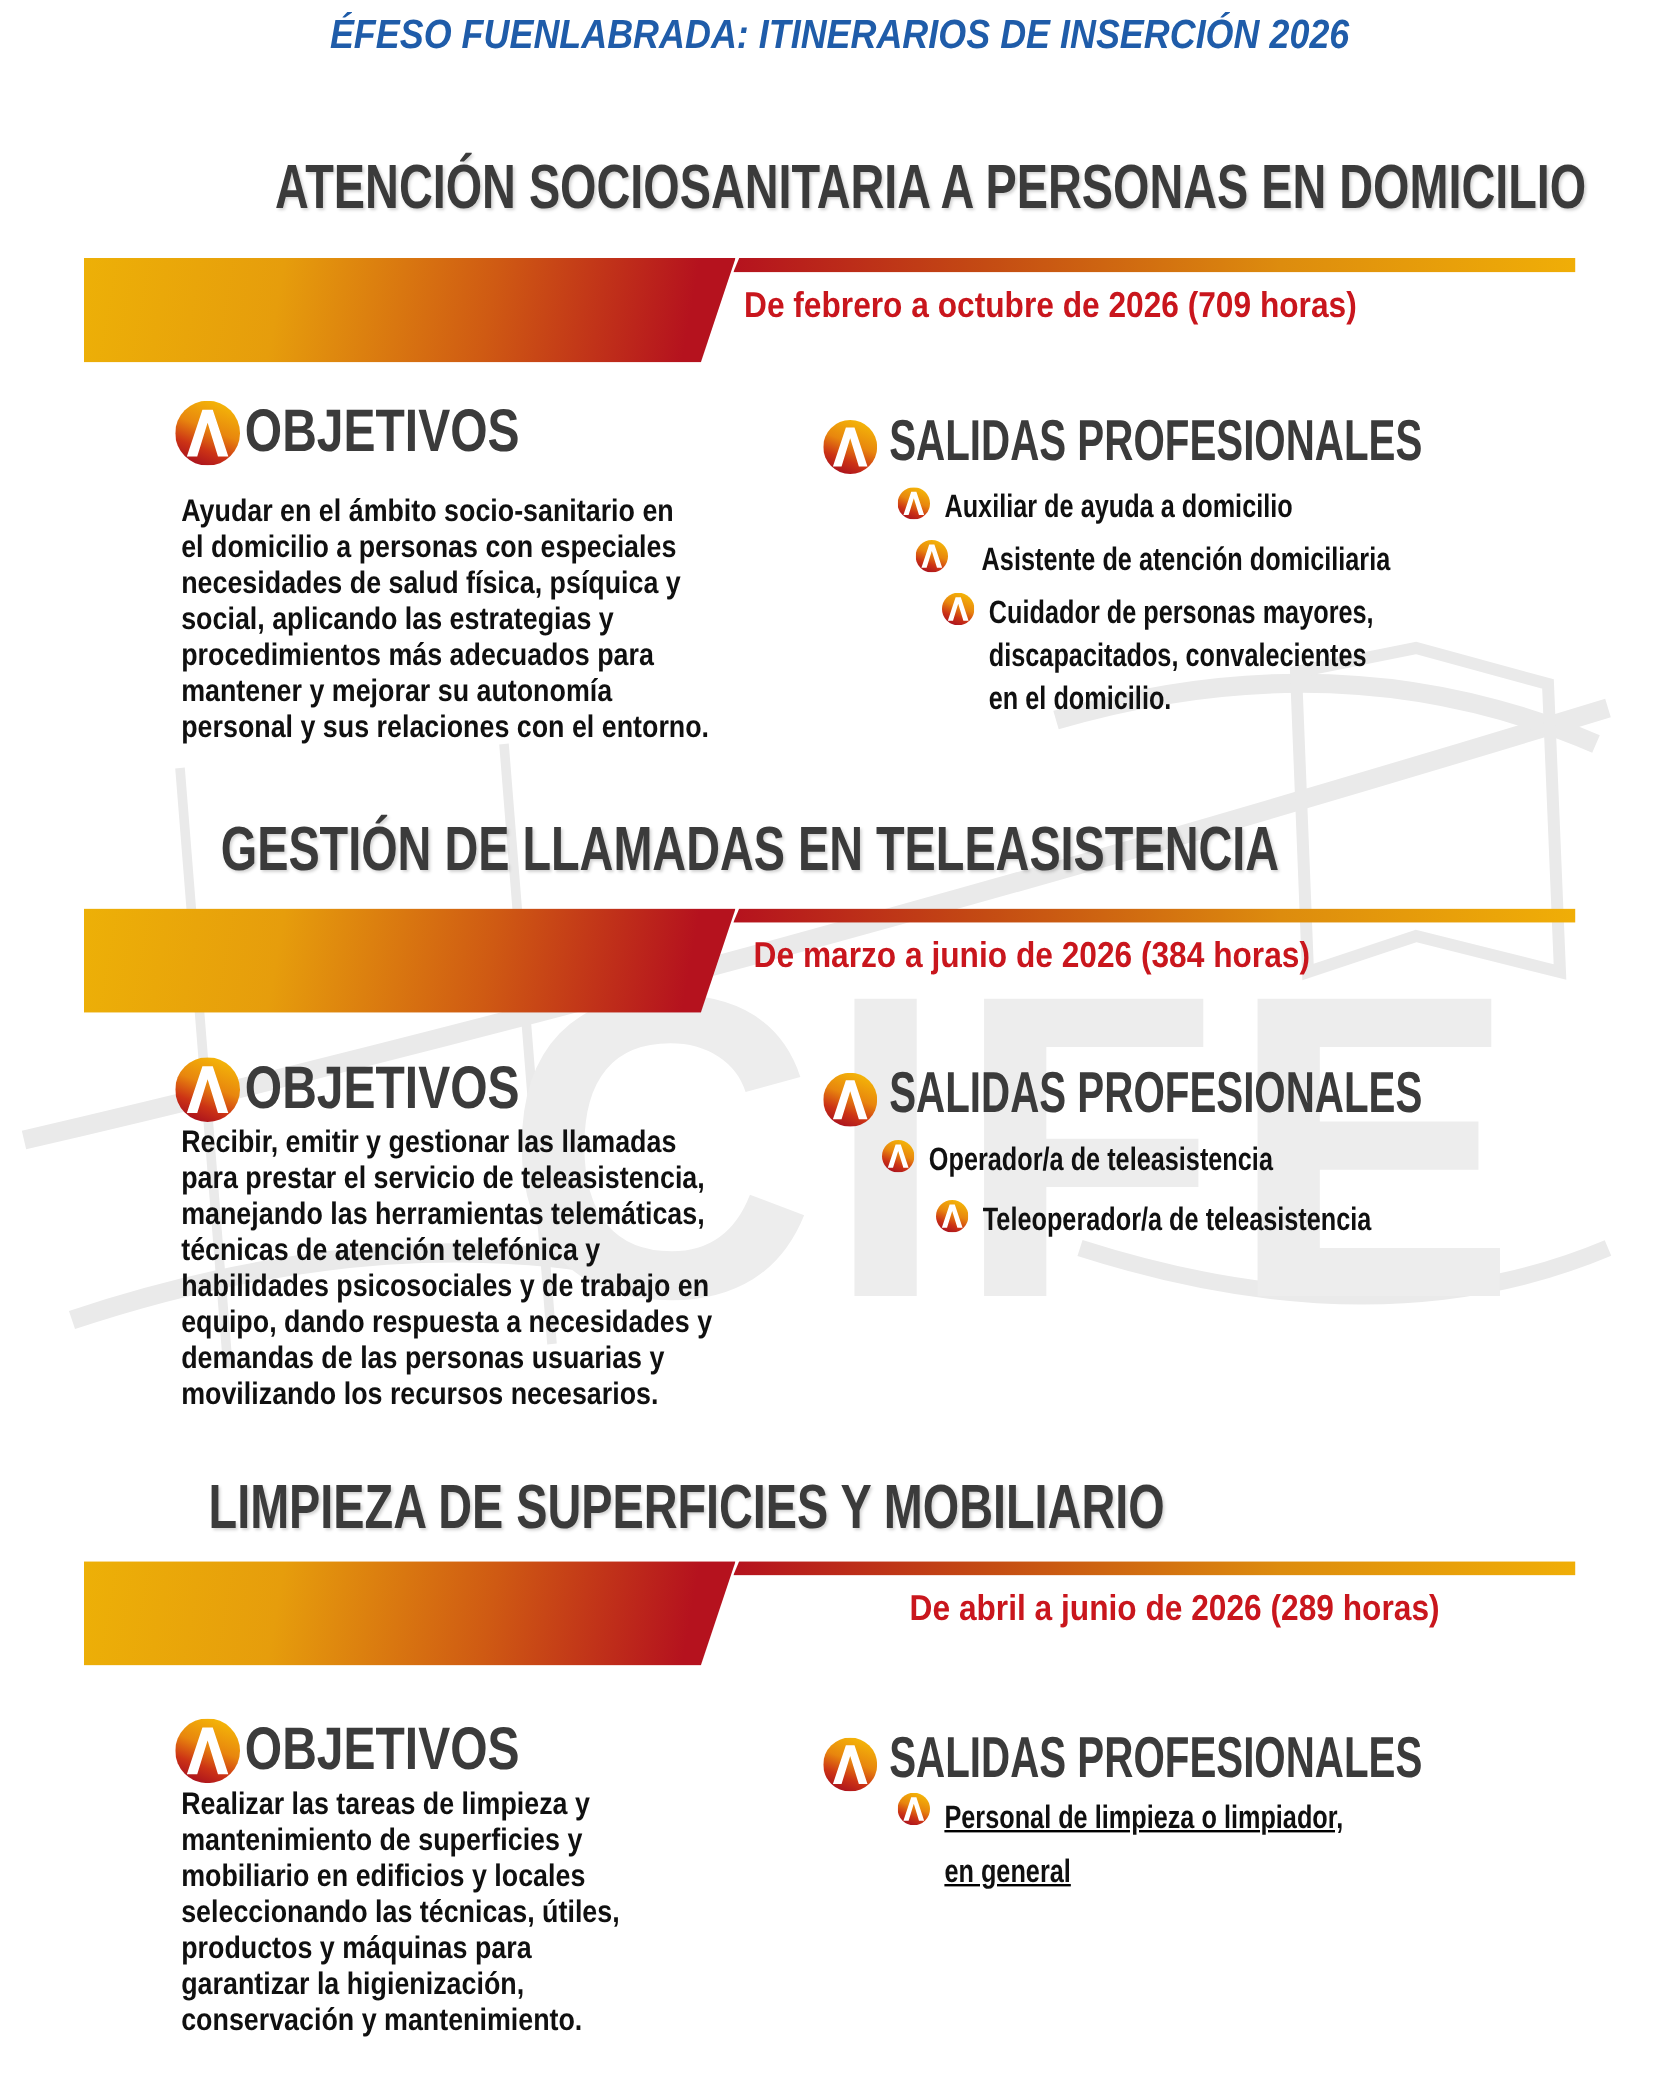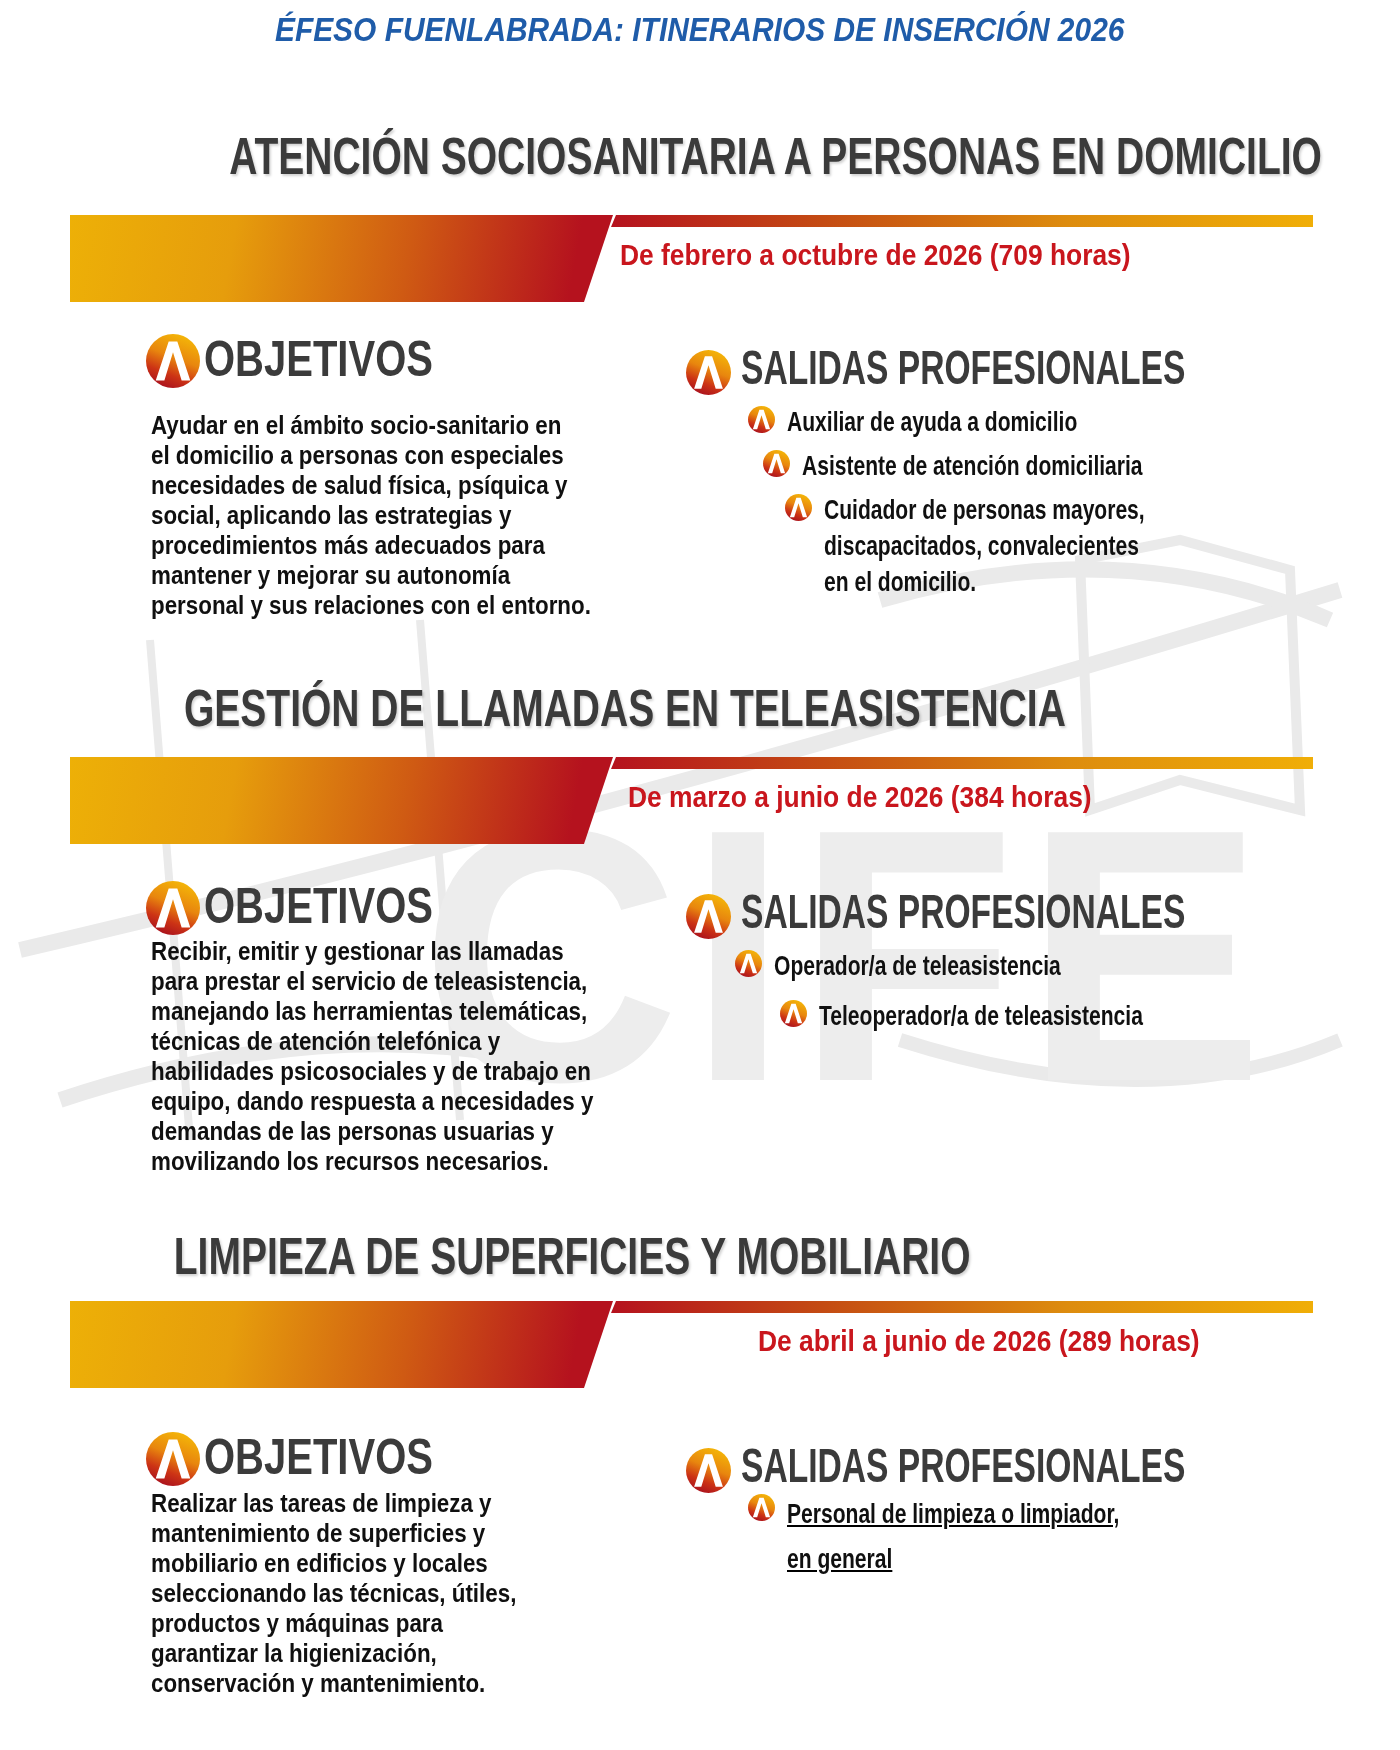--- a/index.html
+++ b/index.html
@@ -73,21 +73,21 @@
   #obj2-body{top:936px;}
   #obj3-body{top:1488px;}
   
   .sal-item{position:absolute; display:flex; align-items:flex-start; z-index:3;}
   .sal-item .item-text{
     font-size:27px; font-weight:700; color:#101010; line-height:36px;
     margin-left:12px; white-space:pre-line;
     transform:scaleX(0.78); transform-origin:0 0;
   }
   #s1-item1{left:748px; top:404px;}
-  #s1-item2{left:763px; top:448px;}
+  #s1-item2{left:763px; top:448px;gap:16px;}
   #s1-item3{left:785px; top:492px;justify-content:center;}
   #s2-item1{left:735px; top:948px;}
   #s2-item2{left:780px; top:998px;}
   #s3-item1{left:748px; top:1492px;text-decoration:underline;}
   #s3-item1 .item-text{line-height:45px;}
 </style>
 </head>
 <body>
 
 <svg width="0" height="0" style="position:absolute" aria-hidden="true">

